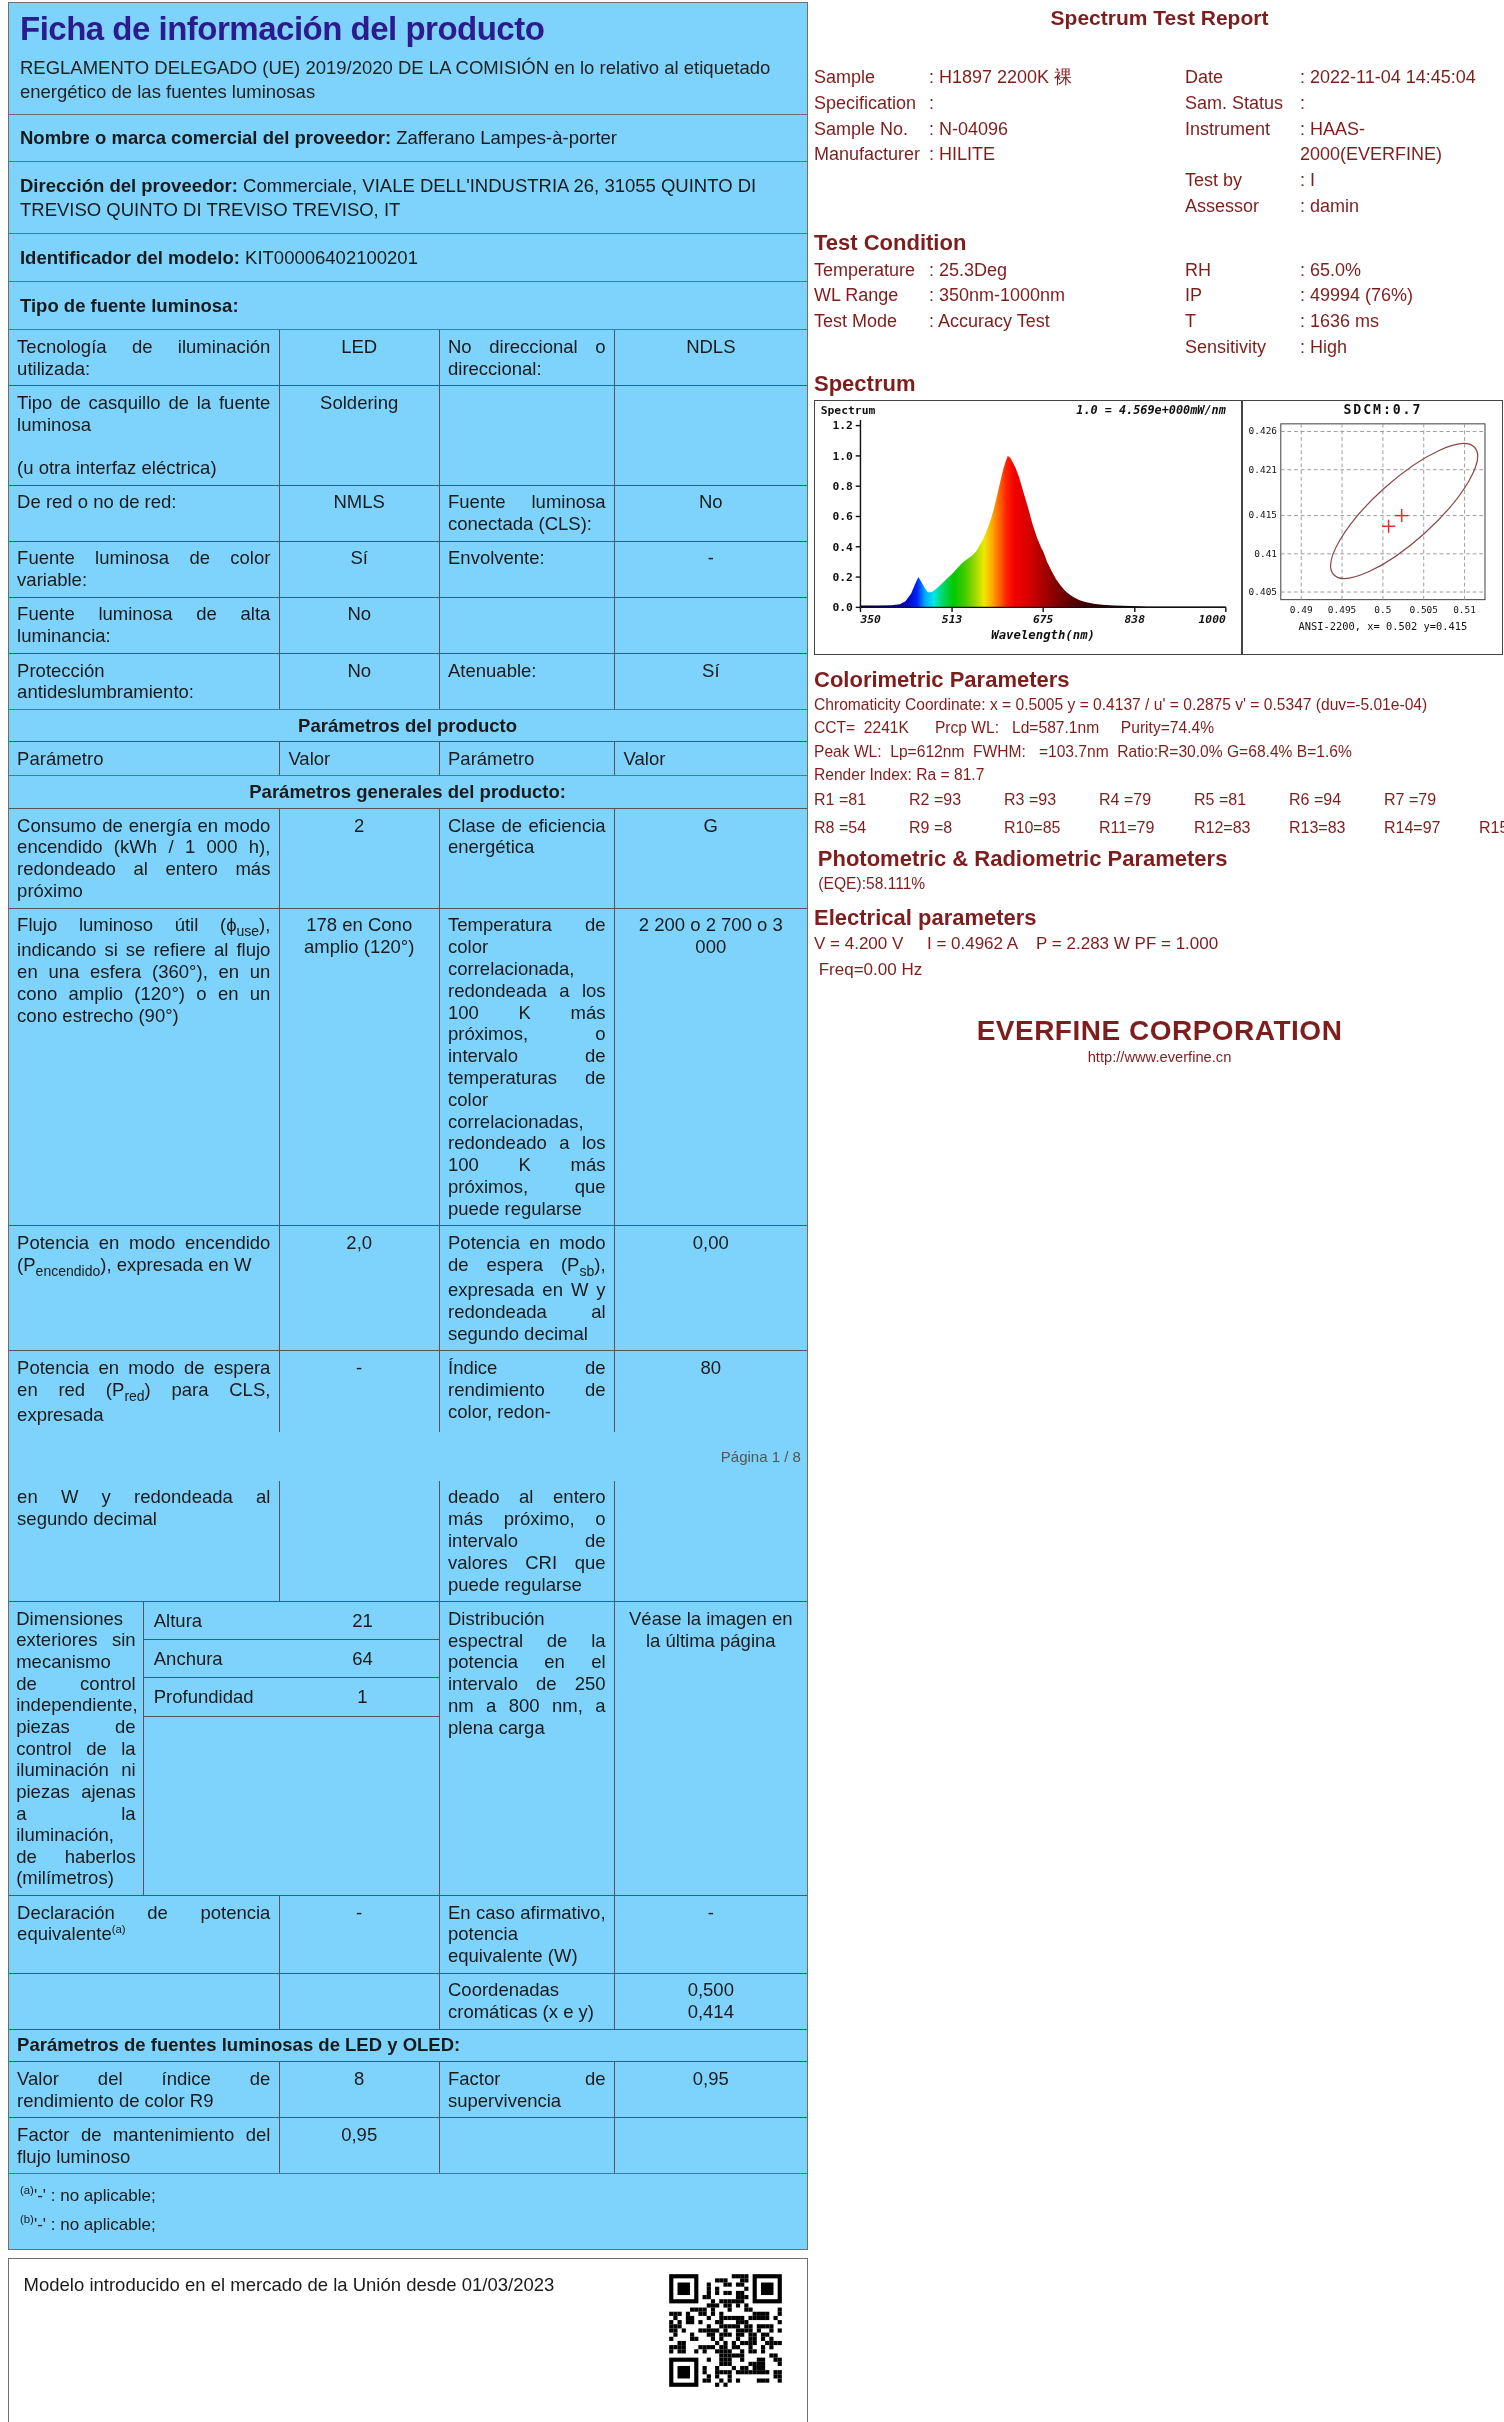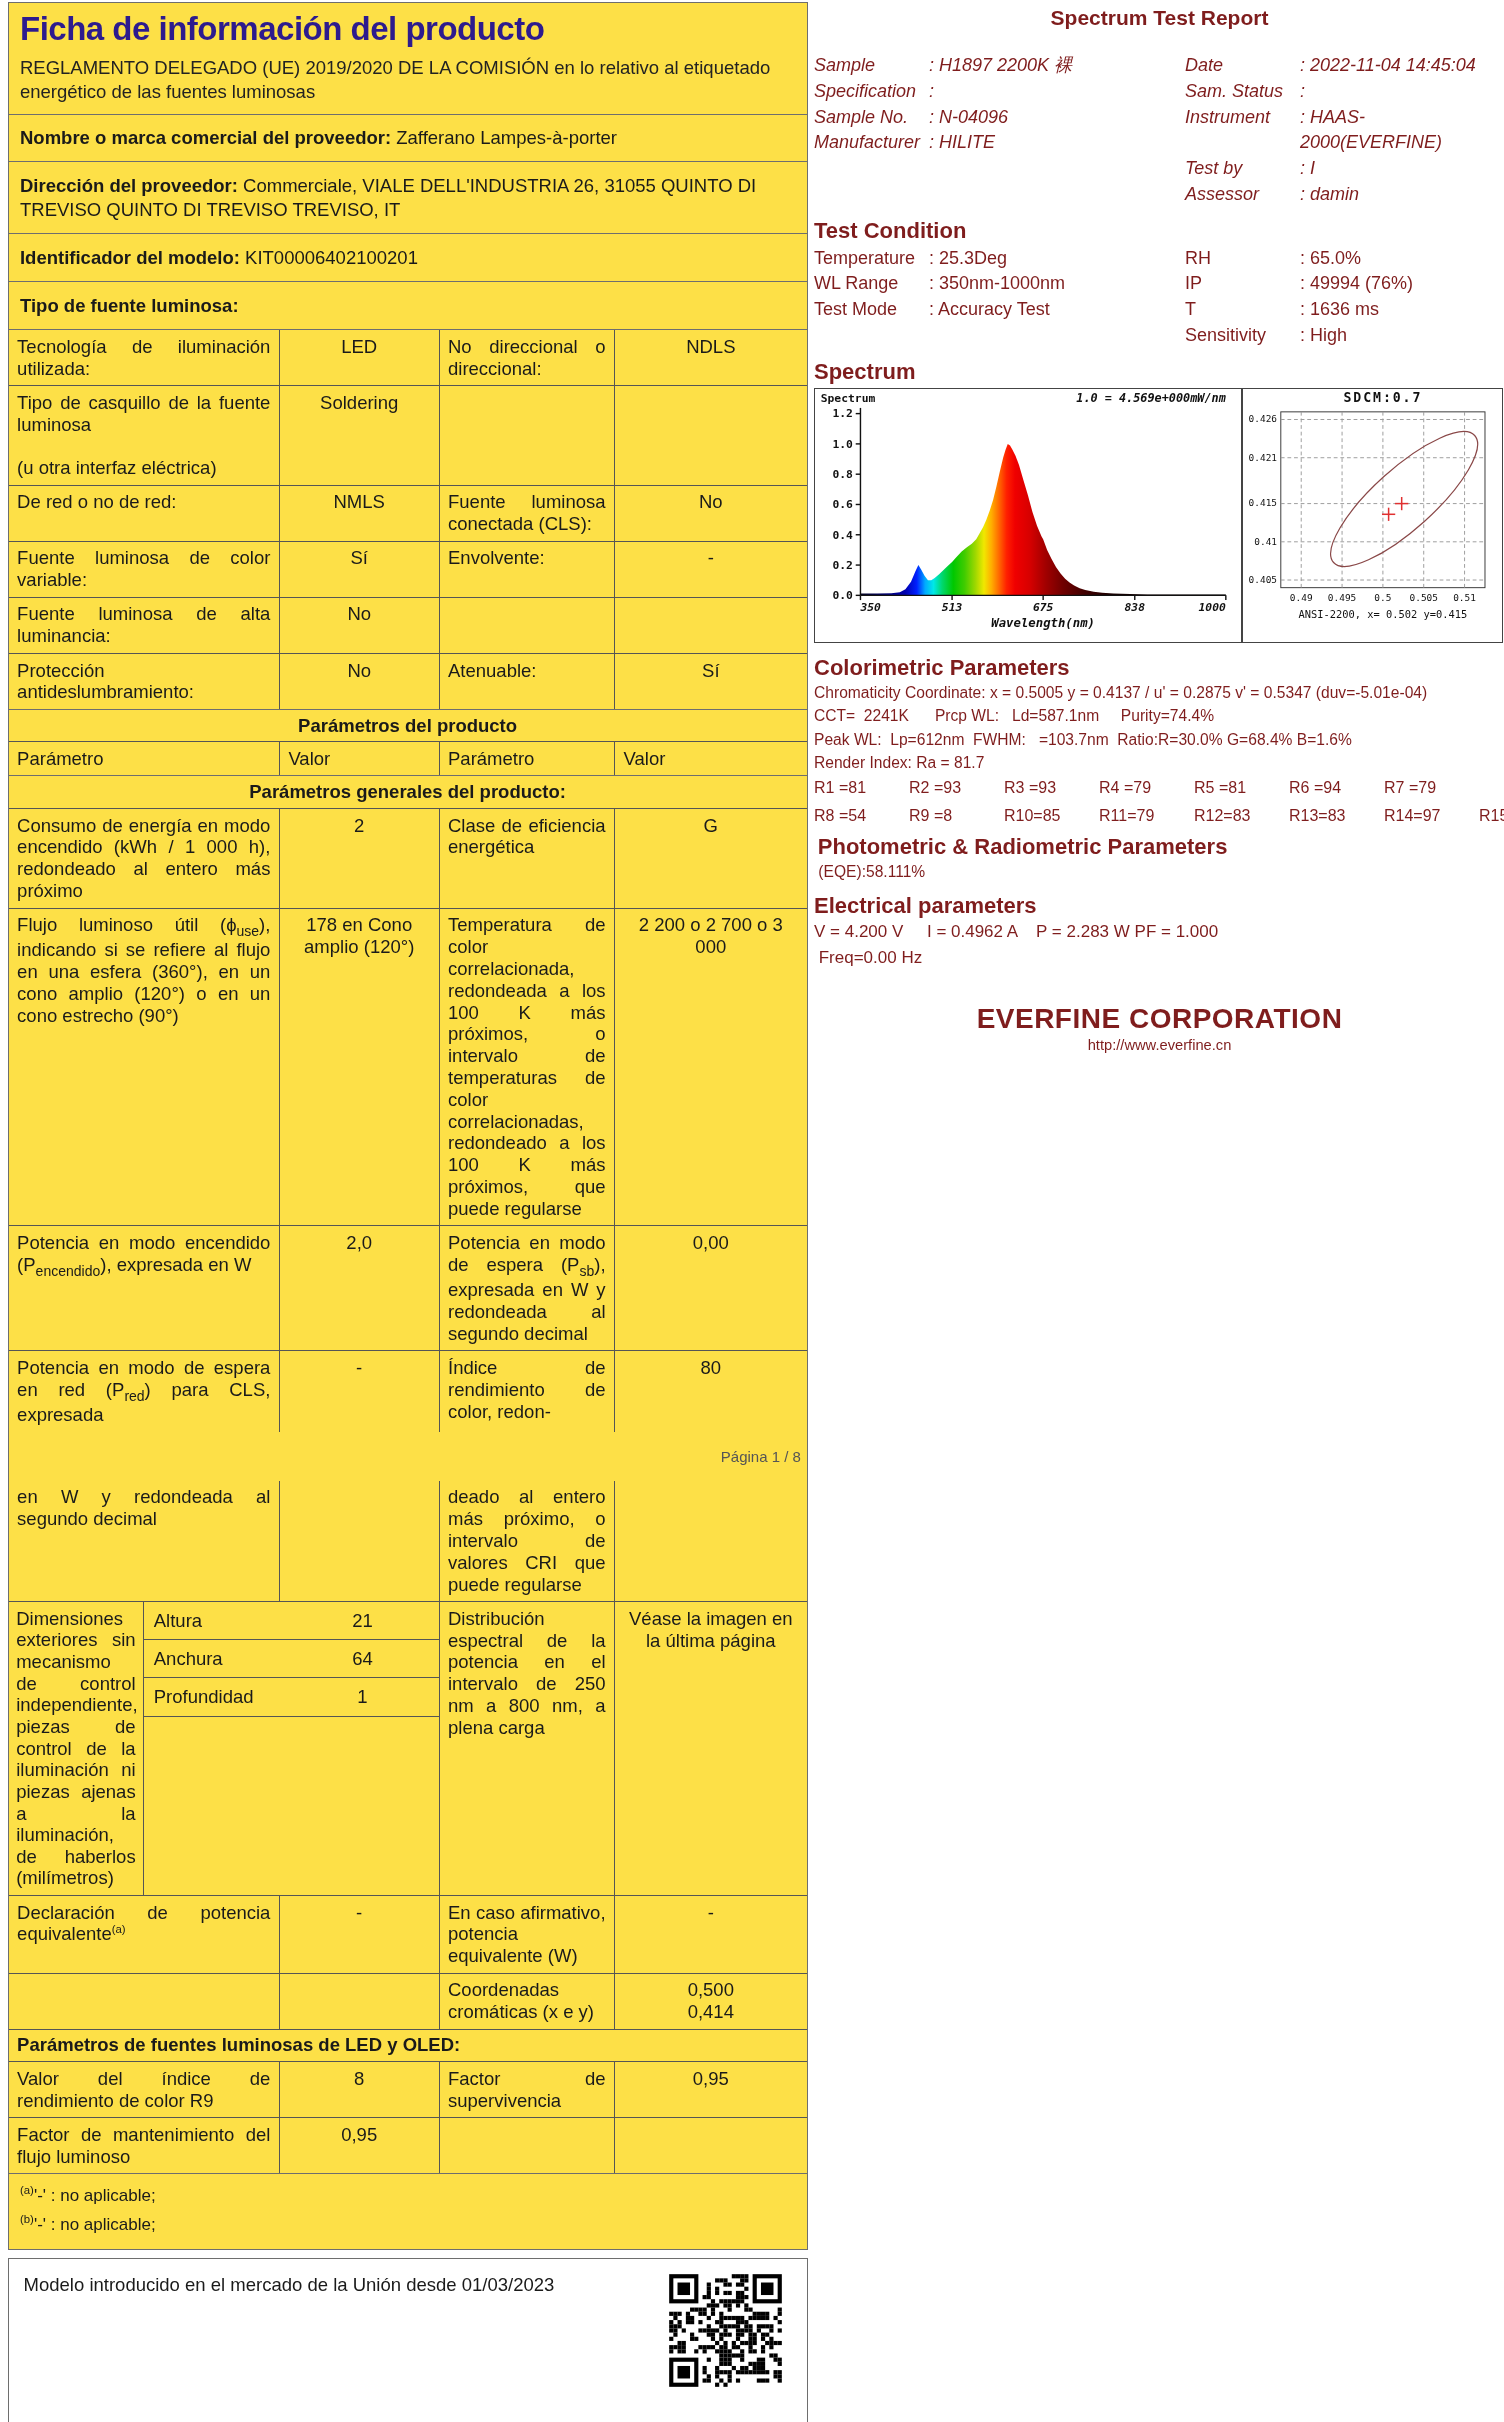--- a/index.html
+++ b/index.html
@@ -1,20 +1,20 @@
 <!DOCTYPE html>
 <html style="font-size:15px"><head>
 <meta charset="utf-8">
 <style>
   html,body{margin:0;padding:0;background:#fff;}
   .page{position:relative;width:1505px;height:2423px;background:#fff;overflow:hidden;
         font-family:"Liberation Sans",sans-serif;color:#1a1a1a;}
   
   .leftcol{position:absolute;left:7.6px;top:1.9px;width:800px;}
-  .docbox{border:0.9px solid #6e6e6e;background:#fde047;}
+  .docbox{border:0.9px solid #6e6e6e;background:#7dd3fc;}
   .hdrbox{padding:5.7px 11.4px 9.5px 11.4px;border-bottom:0.9px solid #6e6e6e;}
   h1.title{margin:1.9px 0 7.6px 0;font-size:33px;color:#2d1b8e;font-weight:bold;letter-spacing:-0.5px;}
   .sub{margin:0;font-size:18.5px;line-height:1.3;color:#222;}
   .irow{padding:11.4px 11.4px;border-bottom:0.9px solid #6e6e6e;font-size:18.5px;line-height:1.3;}
   .b{font-weight:bold;}
   
   .ttable{width:100%;}
   .trow{display:flex;border-bottom:0.9px solid #555;}
   .trow:last-child{border-bottom:0.9px solid #6e6e6e;}
   .cell{padding:5.7px 8.5px;font-size:18.5px;line-height:1.18;box-sizing:border-box;}
@@ -48,21 +48,21 @@
   .marketrow{display:flex;min-height:142px;}
   .markettext{flex:1;padding-top:3.8px;}
   .qrwrap{width:125px;margin-right:1.9px;}
   .crow{display:flex;margin:13.2px 0;}
   .cleft{width:57%;}
   .cright{width:43%;}
   a.lnk,.lnk{color:#3a50c8;text-decoration:underline;cursor:pointer;word-break:break-all;}
   
   .report{position:absolute;left:814px;top:0;width:691px;font-size:18px;color:#7f1d1d;}
   .rtitle{text-align:center;font-weight:bold;font-size:21px;margin-top:5.7px;}
-  .infoflex{display:flex;margin-top:23px;font-style:italic;}
+  .infoflex{display:flex;margin-top:35px;}
   .infoL{width:371px;} .infoR{width:320px;}
   .inforow{display:flex;line-height:1.44;}
   .ilabel{width:115px;flex:none;}
   .condflex{display:flex;margin-top:1.9px;}
   .shead{font-weight:bold;font-size:22px;margin-top:9.5px;}
   .chartsrow{display:flex;margin-top:3.8px;}
   .chartbox{border:0.9px solid #444;box-sizing:border-box;background:#fff;}
   .colorline{white-space:pre;font-size:15.6px;line-height:1.5;}
   .rflex{display:flex;font-size:16px;line-height:1.7;}
   .rflex span{width:95px;flex:none;}

